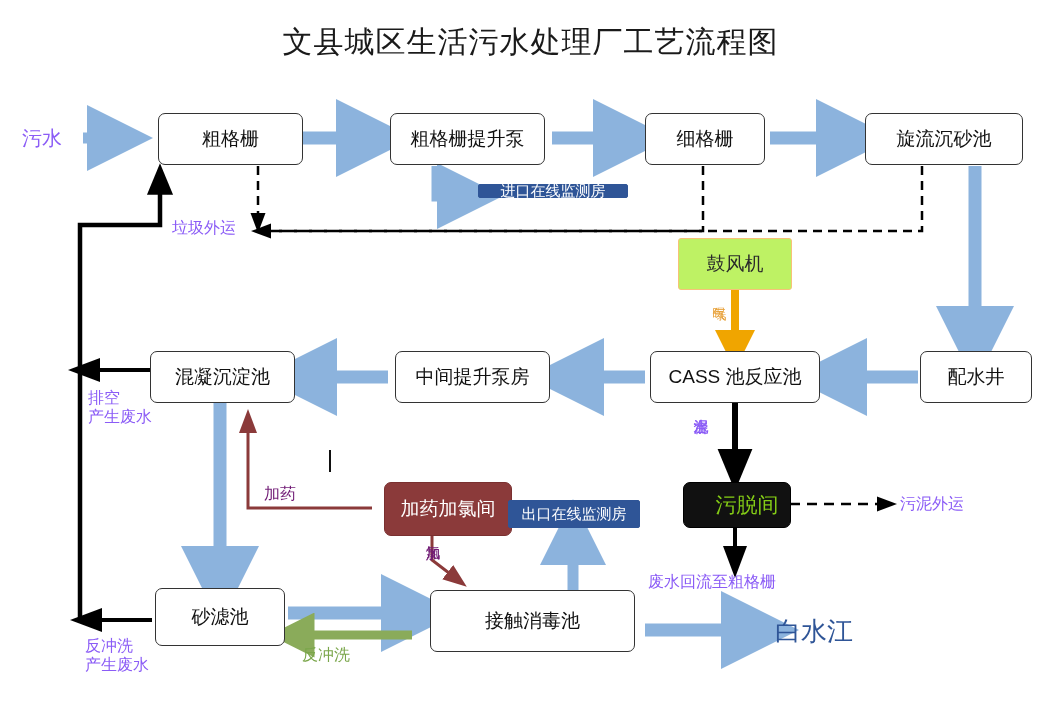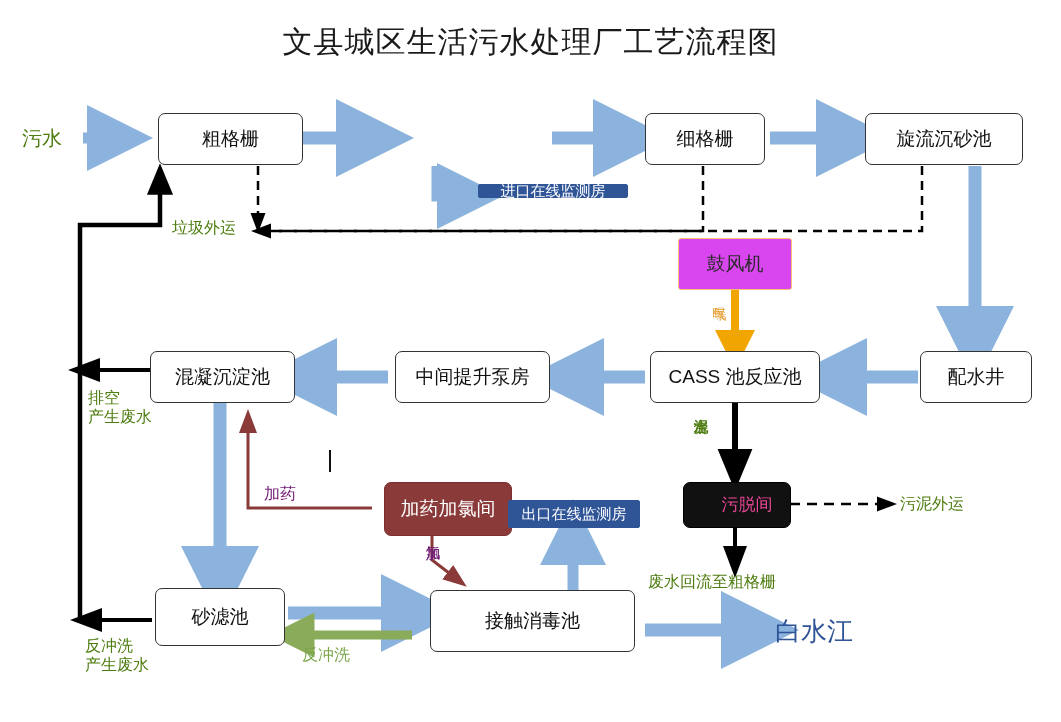--- a/index.html
+++ b/index.html
@@ -51,47 +51,47 @@
   
   .box-blue {
     background: #2f5597;
     color: #ffffff;
     font-size: 15px;
     border-radius: 2px;
     border: 1px solid #2f5597;
   }
   
   .box-orange {
-    background: #d946ef;
+    background: #bef264;
     color: #2b2b2b;
     font-size: 19px;
     border-radius: 3px;
     border: 1px solid #f7c278;
   }
   
   .box-darkred {
     background: #8b3a3a;
     color: #ffffff;
     font-size: 19px;
     border-radius: 7px;
     border: 1.5px solid #7a3030;
   }
   
   .box-black {
     background: #111111;
-    color: #ec4899;
-    font-size: 17px;
+    color: #84cc16;
+    font-size: 21px;
     border-radius: 7px;
     border: 1.5px solid #000000;
     padding-left: 20px;
   }
   .plain-text {
     position: absolute;
     font-size: 16px;
-    color: #4d7c0f;
+    color: #8b5cf6;
     line-height: 1.2;
     white-space: pre-line;
   }
   .label-red { color: #701a75; }
   .label-orange { color: #e8a33d; }
   .label-green { color: #7aa64a; }
   .river {
     position: absolute;
     font-size: 26px;
     color: #2f5597;
@@ -236,20 +236,21 @@
 
     <g>
       <line x1="412" y1="635" x2="292" y2="635" stroke="#8aab5a" stroke-width="9" marker-end="url(#ah-green)"></line>
     </g>
   </svg>
 
   <div class="plain-text" style="left:22px; top:126px; font-size:20px;">污水</div>
 
   <div class="node box-white" style="left:135px; top:113px; width:145px; height:52px;margin-left:23px;">粗格栅</div>
 
+  <div class="node box-white" style="left:390px; top:113px; width:155px; height:52px;">粗格栅提升泵</div>
 
   <div class="node box-white" style="left:645px; top:113px; width:120px; height:52px;">细格栅</div>
 
   <div class="node box-white" style="left:865px; top:113px; width:158px; height:52px;text-align:right;">旋流沉砂池</div>
 
   <div class="node box-blue" style="left:478px; top:184px; width:150px; height:14px;">进口在线监测房</div>
 
   <div class="plain-text" style="left:172px; top:218px;">垃圾外运</div>
 
   <div class="node box-orange" style="left:678px; top:238px; width:114px; height:52px;">鼓风机</div>

